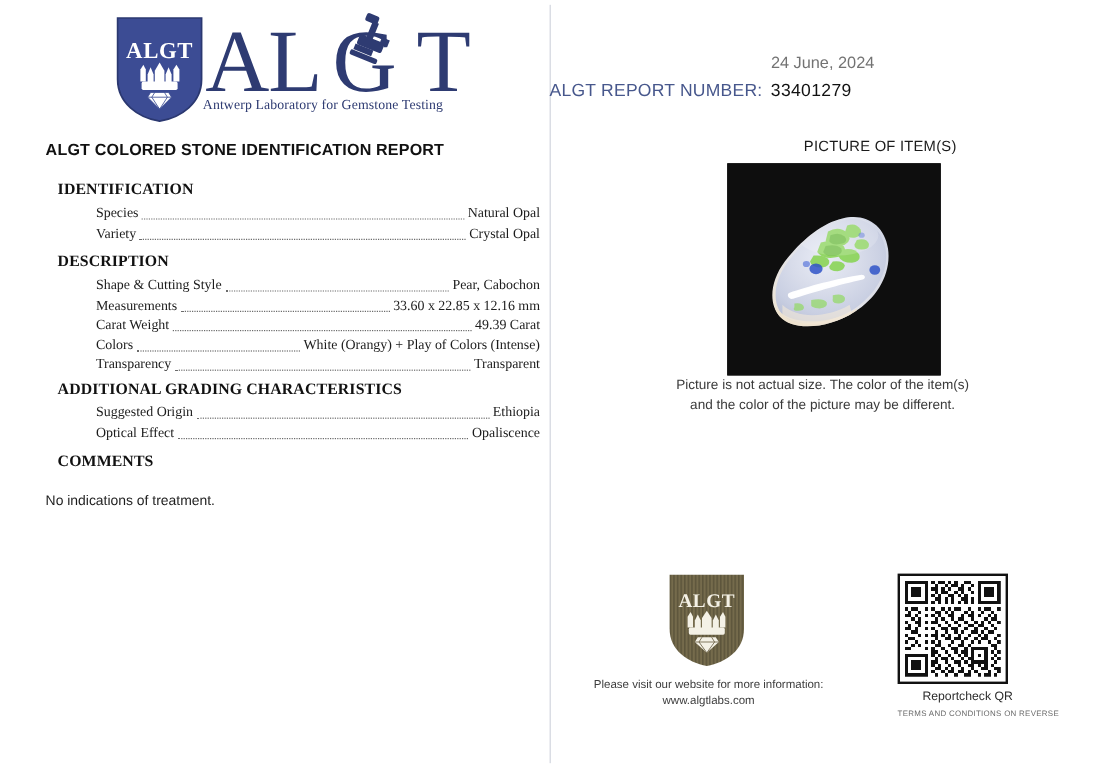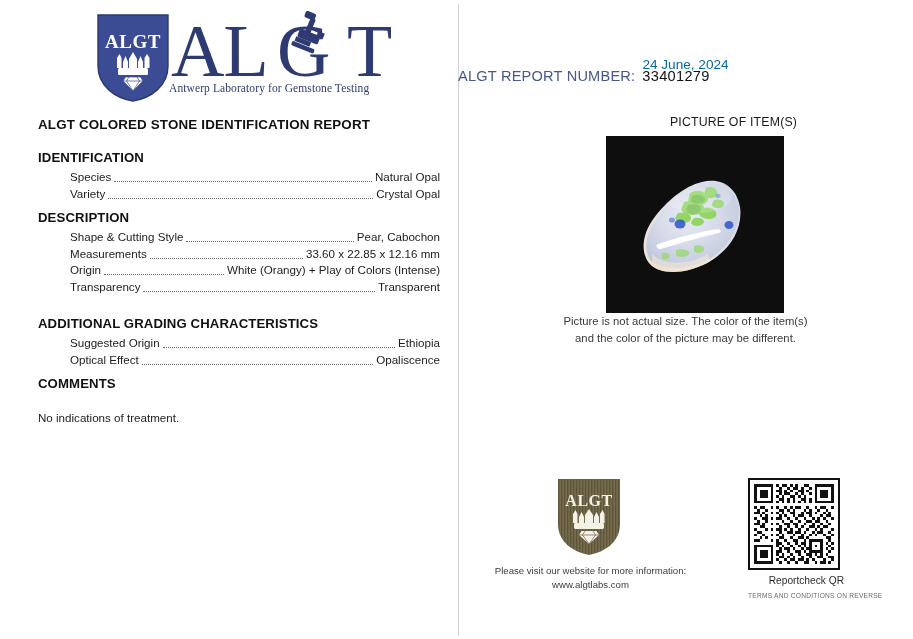--- a/index.html
+++ b/index.html
@@ -74,22 +74,23 @@
     left: 38px;
     top: 117px;
     font-size: 13.4px;
     font-weight: bold;
     letter-spacing: 0.15px;
     color: #111;
   }
 
   .section {
     position: absolute;
-    left: 38px;
+    left: 48px;
     width: 402px;
+    font-family: Liberation Serif, serif;
   }
   .section-head {
     font-size: 13.2px;
     font-weight: bold;
     letter-spacing: 0.1px;
     color: #111;
     margin-bottom: 4px;
   }
   .row {
     display: flex;
@@ -126,22 +127,21 @@
     width: 455px;
     height: 639px;
   }
   .date-line {
     position: absolute;
     left: 0;
     top: 45px;
     width: 455px;
     text-align: center;
     font-size: 13.6px;
-    color: #0369a1;
-    margin-top: 12px;
+    color: #737373;
   }
   .report-number-line {
     position: absolute;
     left: 0;
     top: 68px;
     width: 539px;
     text-align: left;
     font-size: 14.6px;
     white-space: nowrap;
   }
@@ -305,21 +305,26 @@
       <span class="lbl">Shape &amp; Cutting Style</span>
       <span class="dots"></span>
       <span class="val">Pear, Cabochon</span>
     </div>
     <div class="row">
       <span class="lbl">Measurements</span>
       <span class="dots"></span>
       <span class="val">33.60 x 22.85 x 12.16 mm</span>
     </div>
     <div class="row">
-      <span class="lbl">Origin</span>
+      <span class="lbl">Carat Weight</span>
+      <span class="dots"></span>
+      <span class="val">49.39 Carat</span>
+    </div>
+    <div class="row">
+      <span class="lbl">Colors</span>
       <span class="dots"></span>
       <span class="val">White (Orangy) + Play of Colors (Intense)</span>
     </div>
     <div class="row">
       <span class="lbl">Transparency</span>
       <span class="dots"></span>
       <span class="val">Transparent</span>
     </div>
   </div>
 

